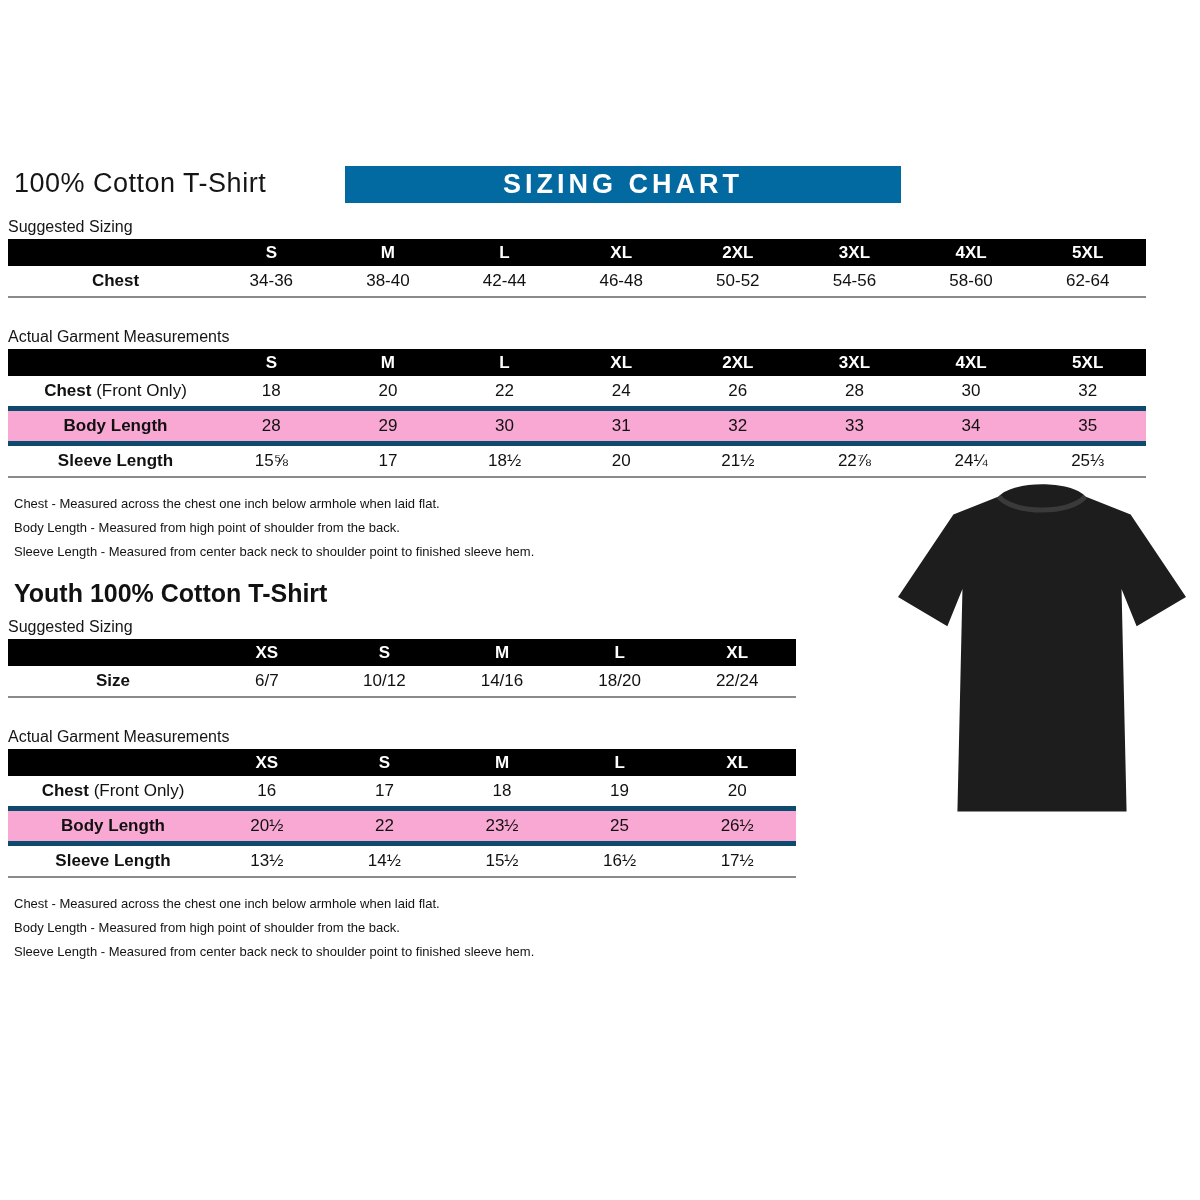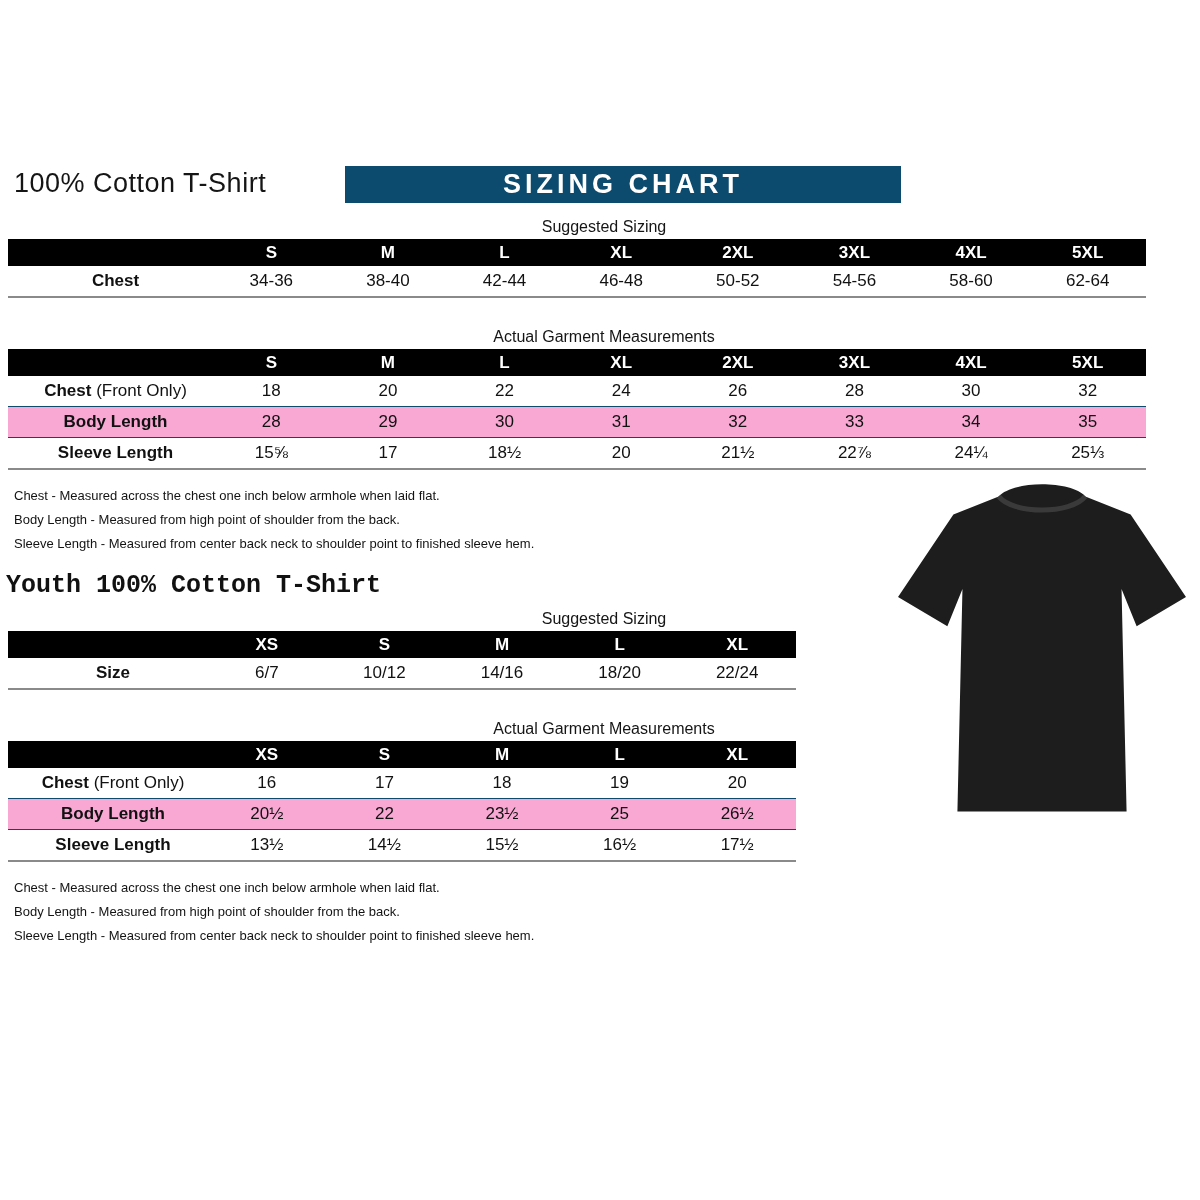--- a/index.html
+++ b/index.html
@@ -11,54 +11,54 @@
   .content { padding-top:166px; }
 
   
   .header-row { position:relative; height:42px; }
   .main-title {
     position:absolute; left:14px; top:2px;
     font-size:27px; font-weight:400; letter-spacing:0.5px; color:#151515;
   }
   .banner {
     position:absolute; left:345px; top:0; width:556px; height:37px;
-    background:#0c4a6e; color:#fff; font-weight:bold; font-size:27px;
+    background:#0369a1; color:#fff; font-weight:bold; font-size:27px;
     letter-spacing:4px; text-align:center; line-height:37px;
   }
 
-  .section-label { margin:10px 0 3px 8px; font-size:16px; color:#151515;text-align:center; }
+  .section-label { margin:10px 0 3px 8px; font-size:16px; color:#151515; }
   .gap { height:20px; }
 
   
   .table-wrap { margin-left:8px; }
   table.size-table { border-collapse:collapse; table-layout:fixed; }
   .adult table.size-table { width:1138px; }
   .youth-tbl table.size-table { width:788px; }
   .adult table.size-table .label-col { width:205px; }
   .youth-tbl table.size-table .label-col { width:200px; }
   table.size-table th {
     background:#000; color:#fff; font-size:17px; font-weight:bold;
     height:27px; text-align:center; padding:0;
   }
   table.size-table tbody td {
     font-size:17px; height:30px; text-align:center;
-    border-bottom:1px solid #0c4a6e; padding:0;
+    border-bottom:5px solid #0c4a6e; padding:0;
   }
   table.size-table tbody tr:last-child td { border-bottom:2px solid #8a8a8a; }
   .actual table.size-table tbody tr:nth-child(2) td { background:#f9a8d4; }
   table.size-table td.row-label { text-align:center; padding-left:10px; }
   table.size-table td.row-label b { font-weight:bold; }
   table.size-table td.row-label .note { font-weight:normal; }
 
   
   .notes { margin:18px 0 0 14px; }
   .notes div { font-size:13px; margin-bottom:9px; color:#131313; }
 
   
-  .youth-title { margin:20px 0 0 6px; font-size:25px; font-weight:bold; color:#111;font-family:Liberation Mono, monospace; }
+  .youth-title { margin:20px 0 0 14px; font-size:25px; font-weight:bold; color:#111; }
 
   
   .tshirt {
     position:absolute; left:896px; top:476px; width:292px; height:358px;
   }
 </style>
 </head>
 <body>
 
 <div class="page">

